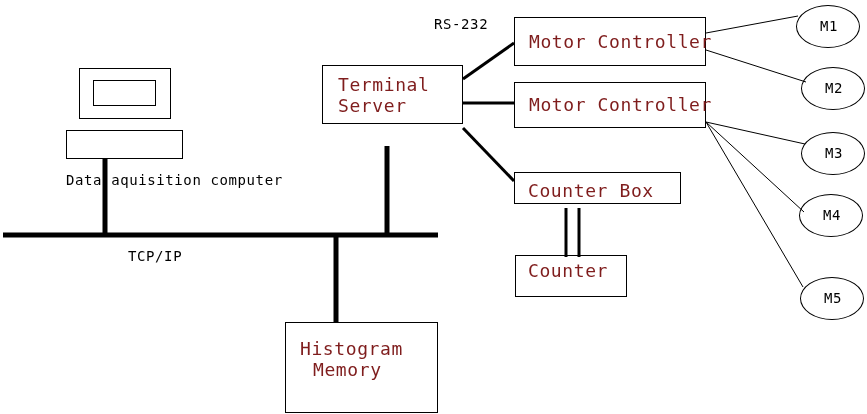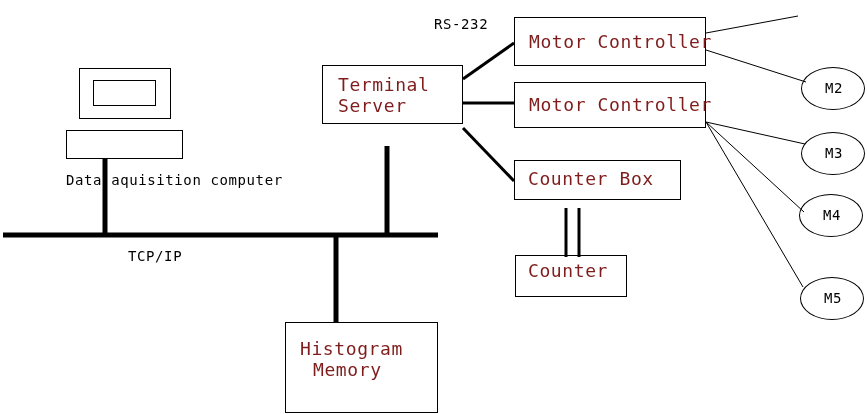--- a/index.html
+++ b/index.html
@@ -48,21 +48,21 @@
     line-height: 16px;
     color: #000000;
     letter-spacing: 0.6px;
   }
   .monitor-outer { left: 79px;  top: 68px;  width: 92px;  height: 51px; }
   .monitor-screen { left: 93px; top: 80px;  width: 63px;  height: 26px; }
   .computer-base { left: 66px;  top: 130px; width: 117px; height: 29px; }
   .terminal-server { left: 322px; top: 65px; width: 141px; height: 59px; }
   .motor-controller-1 { left: 514px; top: 17px; width: 192px; height: 49px; }
   .motor-controller-2 { left: 514px; top: 82px; width: 192px; height: 46px; }
-  .counter-box { left: 514px; top: 160px; width: 167px; height: 40px; }
+  .counter-box { left: 514px; top: 172px; width: 167px; height: 32px; }
   .counter { left: 515px; top: 255px; width: 112px; height: 42px; }
   .histogram-memory { left: 285px; top: 322px; width: 153px; height: 91px; }
   .motor-node {
     position: absolute;
     box-sizing: border-box;
     border: 1px solid #000000;
     border-radius: 50%;
     width: 64px;
     height: 43px;
     background: transparent;
@@ -143,20 +143,23 @@
   </div>
   <div class="node counter">
     <div class="node-label" style="left:12px; top:4px;">Counter</div>
   </div>
 
   <div class="node histogram-memory">
     <div class="node-label" style="left:14px; top:15px;">Histogram</div>
     <div class="node-label" style="left:27px; top:36px;text-align:right;">Memory</div>
   </div>
 
+  <div class="motor-node m1">
+    <div class="motor-label">M1</div>
+  </div>
   <div class="motor-node m2">
     <div class="motor-label">M2</div>
   </div>
   <div class="motor-node m3">
     <div class="motor-label">M3</div>
   </div>
   <div class="motor-node m4">
     <div class="motor-label">M4</div>
   </div>
   <div class="motor-node m5">

